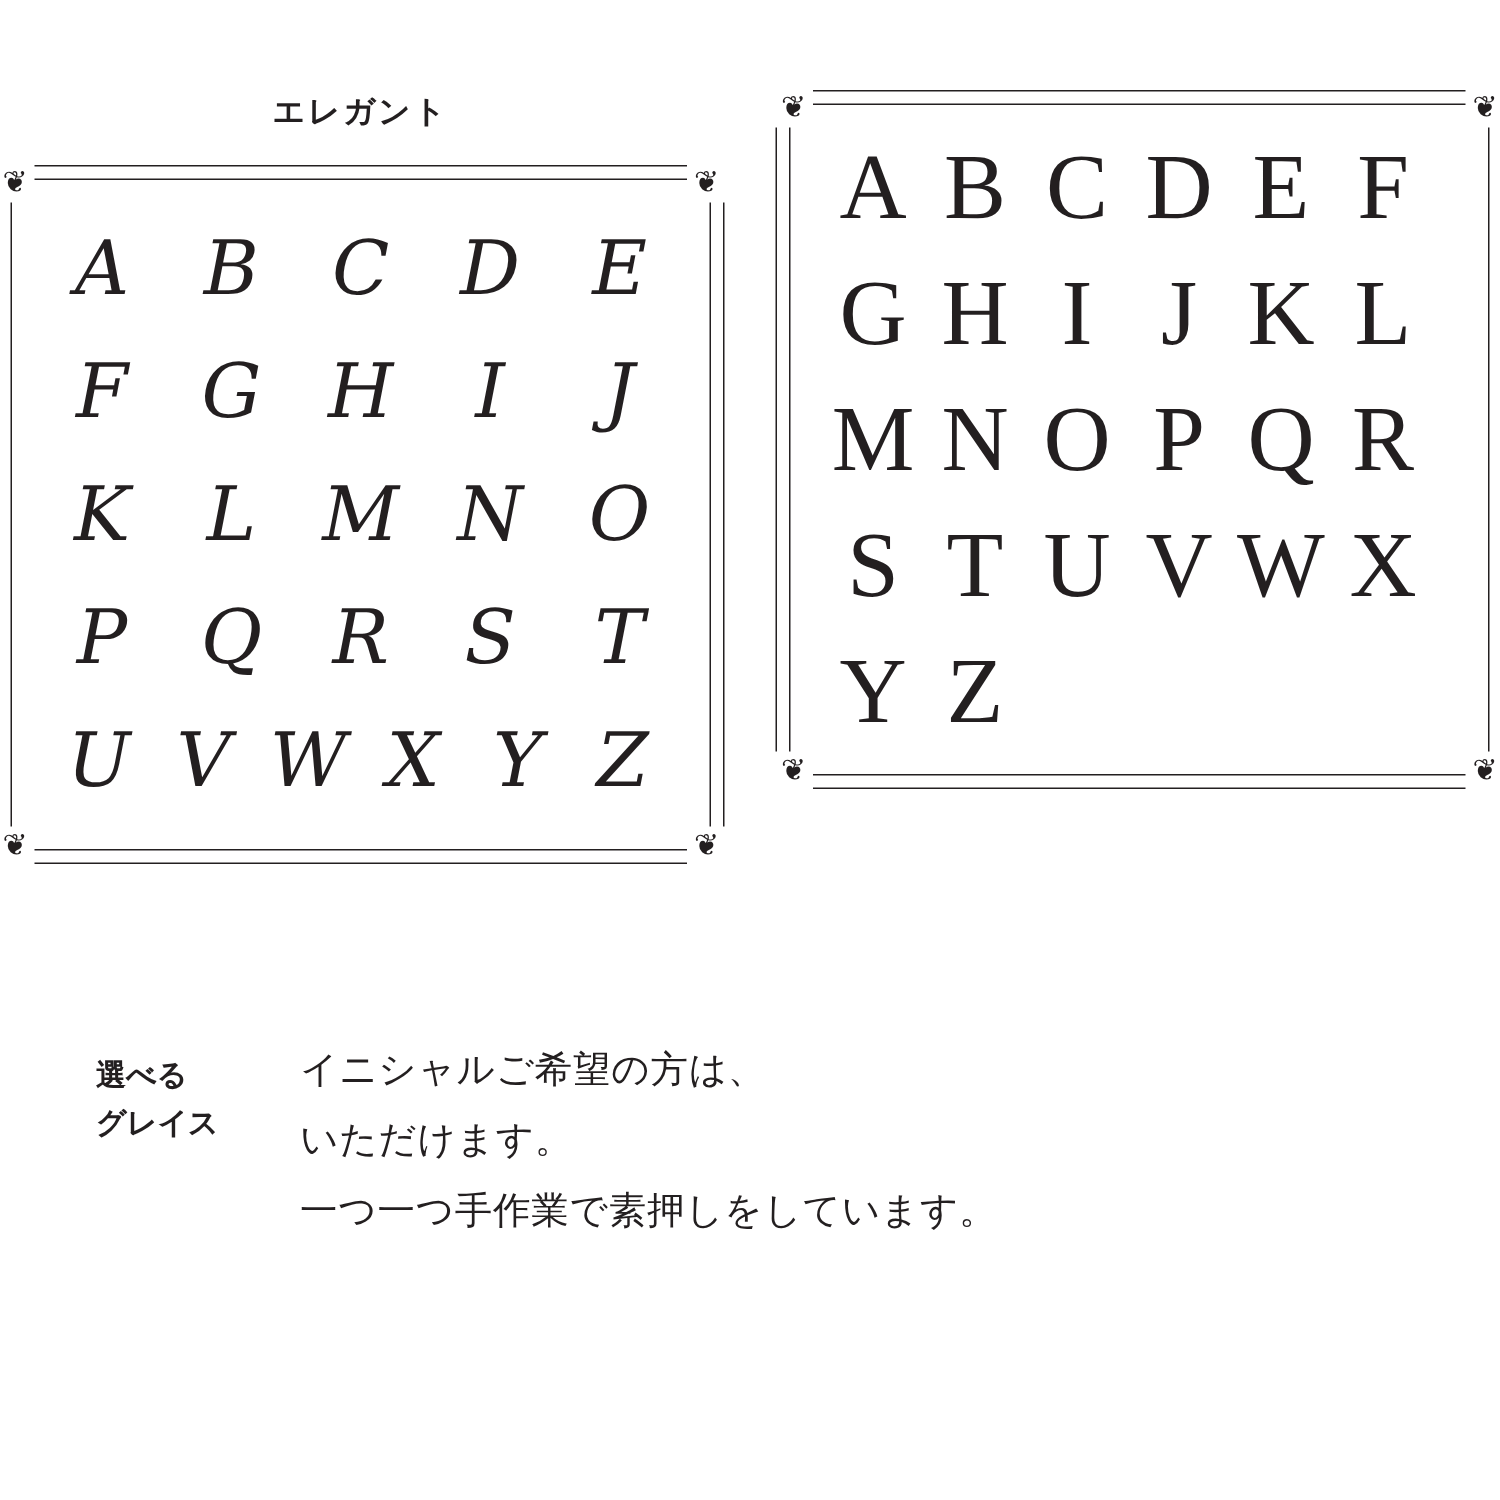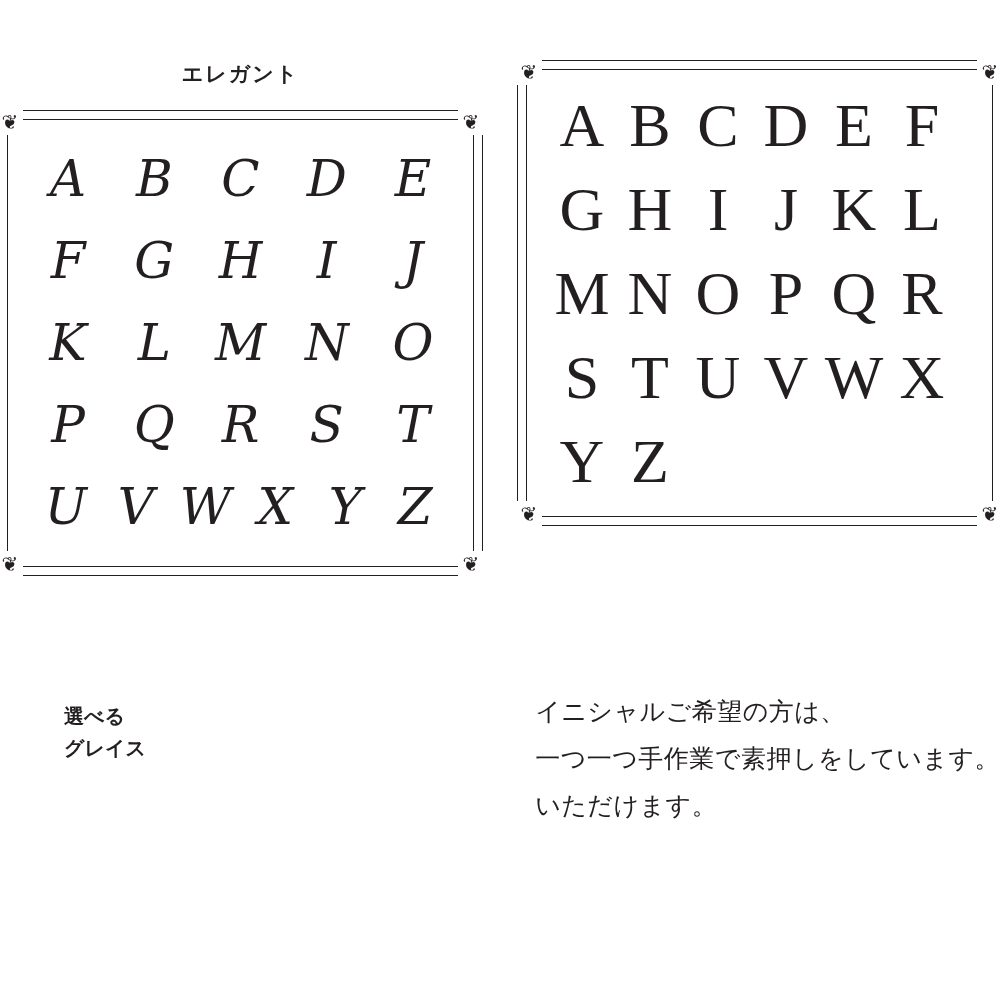--- a/index.html
+++ b/index.html
@@ -129,39 +129,38 @@
   }
 
   
   .desc {
     position: absolute;
     left: 0;
     top: 690px;
     width: 1000px;
     display: flex;
     align-items: flex-start;
-    justify-content: space-between;
   }
 
   .desc-label {
     width: 200px;
     padding-left: 64px;
     box-sizing: border-box;
     font-family: "DejaVu Sans", "Liberation Sans", sans-serif;
     font-weight: bold;
     font-size: 20px;
     line-height: 32px;
     color: #231f20;
     text-align: left;
     padding-top: 10px;
   }
   .desc-label div { white-space: nowrap; }
 
   .desc-body {
-    font-family: Liberation Mono, monospace;
+    font-family: Liberation Serif, serif;
     font-size: 25px;
     line-height: 47px;
     color: #231f20;
     letter-spacing: 0.5px;
   }
   .desc-body p {
     margin: 0;
     white-space: nowrap;
   }
 </style>
@@ -271,18 +270,18 @@
 
   </div>
 
   <div class="desc">
     <div class="desc-label">
       <div>選べる</div>
       <div>グレイス</div>
     </div>
     <div class="desc-body">
       <p>イニシャルご希望の方は、</p>
+      <p>いただけます。</p>
       <p>一つ一つ手作業で素押しをしています。</p>
-      <p>いただけます。</p>
     </div>
   </div>
 
 </div>
 
 </body></html>

